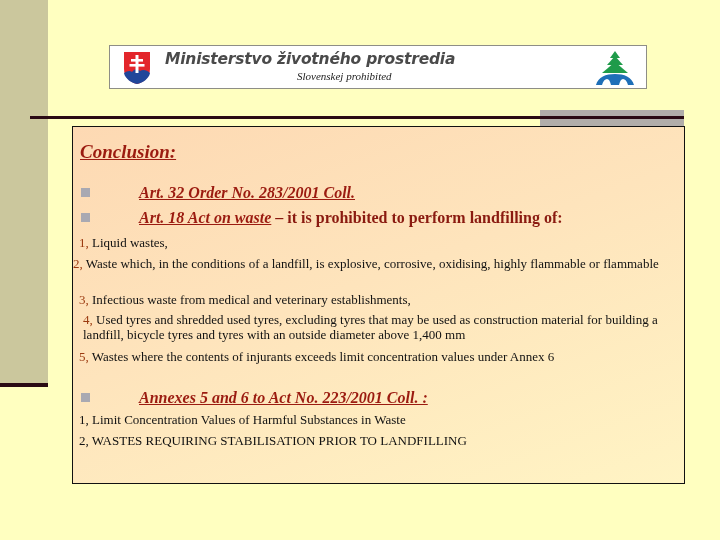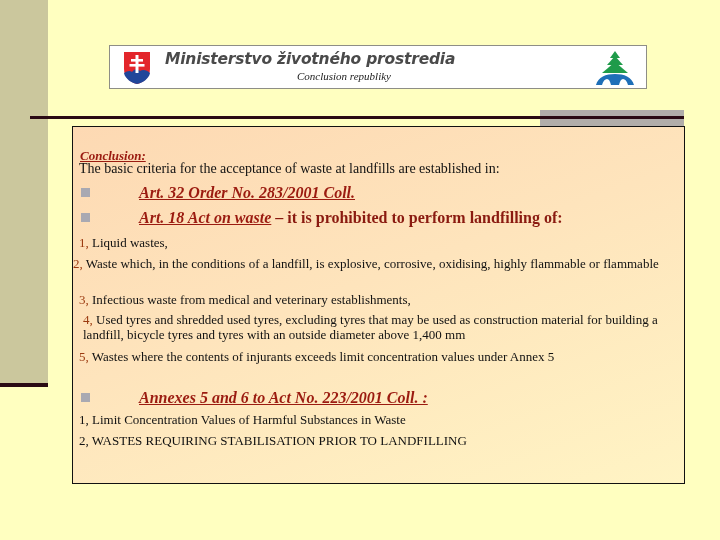--- a/index.html
+++ b/index.html
@@ -28,22 +28,22 @@
     }
     .tree-logo { position:absolute; left:482px; top:4px; width:46px; height:36px; }
     .gray-bar { position:absolute; left:540px; top:110px; width:144px; height:16px; background:#B1ADAA; }
     .rule { position:absolute; left:30px; top:116px; width:654px; height:3px; background:#2A0A14; }
     .content-box {
       position:absolute; left:72px; top:126px; width:611px; height:356px;
       border:1.5px solid #111;
       background:linear-gradient(160deg, #FDD9B3 0%, #FEE4BC 45%, #FFF4C4 100%);
     }
     .heading {
-      position:absolute; left:7px; top:21px;
-      font-size:13px; font-weight:bold; font-style:italic; color:#9B1B10; text-decoration:underline;
+      position:absolute; left:7px; top:14px;
+      font-size:19px; font-weight:bold; font-style:italic; color:#9B1B10; text-decoration:underline;
     }
     .intro { position:absolute; left:6px; top:34px; font-size:14px; color:#111; white-space:nowrap; }
     .bullet-row { position:absolute; left:8px; white-space:nowrap; font-size:16px; }
     .bullet-sq {
       display:inline-block; width:9px; height:9px; background:#A9A9B2; margin-right:15px; vertical-align:1px;
     }
     .law-link { font-weight:bold; font-style:italic; color:#9B1B10; text-decoration:underline;margin-left:34px; }
     .law-rest { color:#8A1A10;font-weight:bold; }
     .item {
       position:absolute; left:6px; width:598px; font-size:13px; color:#111; line-height:15px;
@@ -59,35 +59,34 @@
 
 <div class="banner">
   <svg class="crest" viewBox="0 0 28 34">
     <path d="M1 1 H27 V18 C27 27 19 32 14 33 C9 32 1 27 1 18 Z" fill="#E3262B"></path>
     <path d="M1 22 C4 20 7 19 9 21 C11 18 14 17 17 20 C20 18 24 19 27 22 V22 C26 28 19 32 14 33 C9 32 2 28 1 22 Z" fill="#21469A"></path>
     <rect x="12.5" y="4" width="3" height="18" fill="#fff"></rect>
     <rect x="8" y="8" width="12" height="2.6" fill="#fff"></rect>
     <rect x="6.5" y="13" width="15" height="2.6" fill="#fff"></rect>
   </svg>
   <span class="ministry-name">Ministerstvo životného prostredia</span>
-  <span class="ministry-sub">Conclusion republiky</span>
+  <span class="ministry-sub">Slovenskej prohibited</span>
   <svg class="tree-logo" viewBox="0 0 46 36">
     <polygon points="23,1 28,8 18,8" fill="#1F9B4A"></polygon>
     <polygon points="23,6 31,15 15,15" fill="#1F9B4A"></polygon>
     <polygon points="23,12 36,23 10,23" fill="#1F9B4A"></polygon>
     <path d="M4 35 C6 27 14 24 23 24 C32 24 40 27 42 35 H36 C35 31 33 29 31 29 C29 29 28 31 27 35 H19 C18 31 17 29 15 29 C13 29 11 31 10 35 Z" fill="#1E6FB8"></path>
   </svg>
 </div>
 
 <div class="gray-bar"></div>
 <div class="rule"></div>
 
 <div class="content-box">
   <div class="heading">Conclusion:</div>
-  <div class="intro">The basic criteria for the acceptance of waste at landfills are established in:</div>
 
   <div class="bullet-row" style="top:57px;">
     <span class="bullet-sq"></span><span class="law-link">Art. 32 Order No. 283/2001 Coll.</span><span class="law-rest"></span>
   </div>
   <div class="bullet-row" style="top:82px;">
     <span class="bullet-sq"></span><span class="law-link">Art. 18 Act on waste</span><span class="law-rest"> – it is prohibited to perform landfilling of:</span>
   </div>
 
   <div class="item" style="top:108px;">
     <span class="num">1,</span><span> Liquid wastes,</span>
@@ -95,21 +94,21 @@
   <div class="item" style="top:129px; left:0px; width:611px;">
     <span class="num">2,</span><span> Waste  which, in the conditions of a landfill, is explosive, corrosive, oxidising, highly flammable or flammable</span>
   </div>
   <div class="item" style="top:165px;">
     <span class="num">3,</span><span>  Infectious waste from medical and veterinary establishments,</span>
   </div>
   <div class="item" style="top:185px; left:10px; width:600px;">
     <span class="num">4,</span><span> Used tyres and shredded used tyres, excluding tyres that may be used as construction material for building a landfill, bicycle tyres and tyres with an outside diameter above 1,400 mm</span>
   </div>
   <div class="item" style="top:222px;">
-    <span class="num">5,</span><span> Wastes where the contents of injurants exceeds limit concentration values under Annex 5</span>
+    <span class="num">5,</span><span> Wastes where the contents of injurants exceeds limit concentration values under Annex 6</span>
   </div>
 
   <div class="bullet-row" style="top:262px;">
     <span class="bullet-sq"></span><span class="law-link">Annexes 5 and 6 to Act  No. 223/2001 Coll. :</span>
   </div>
   <div class="annex-item" style="top:285px;">1, Limit Concentration Values of Harmful Substances in Waste</div>
   <div class="annex-item" style="top:306px;">2, WASTES REQUIRING STABILISATION PRIOR TO LANDFILLING</div>
 </div>
 
 </body></html>

